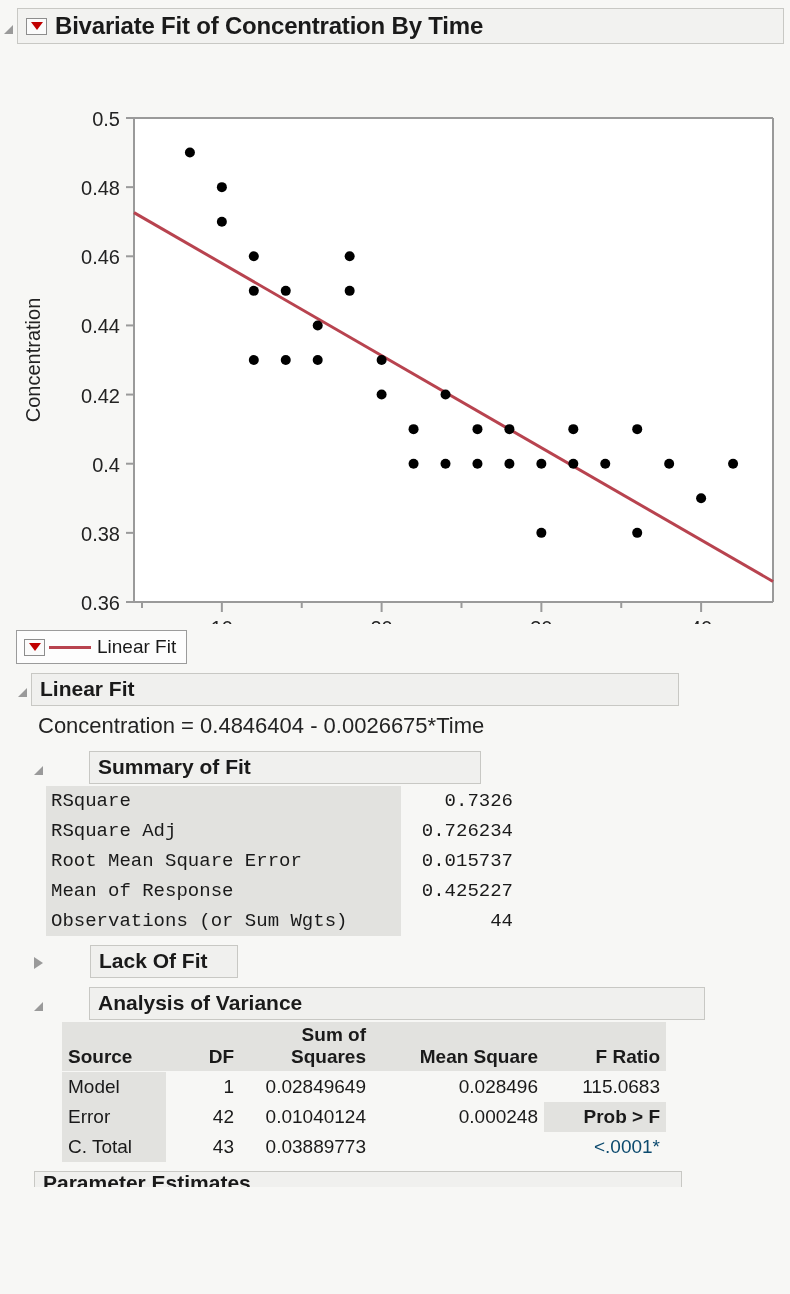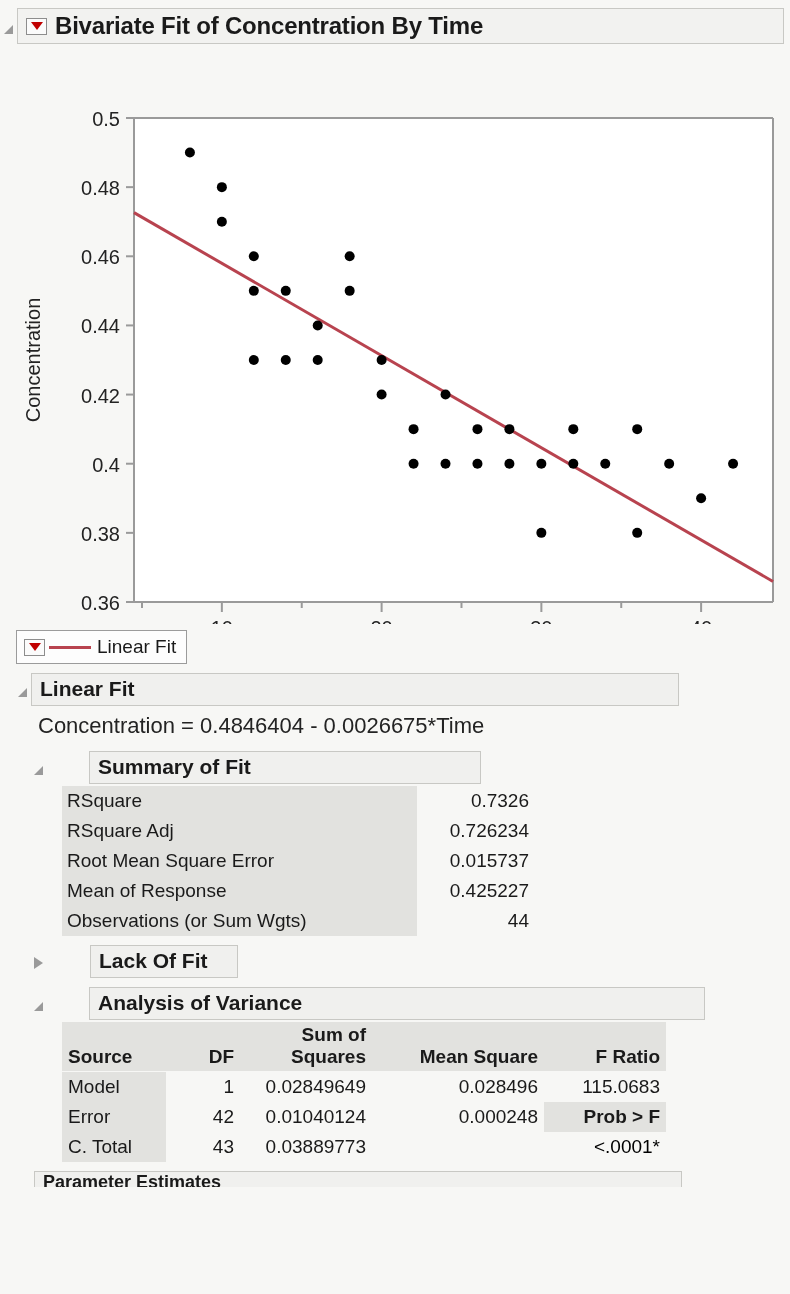--- a/index.html
+++ b/index.html
@@ -135,24 +135,25 @@
 
   .equation {
     font-size: 22px;
     padding: 7px 0 3px 38px;
     color: #232323;
     white-space: nowrap;
   }
 
   
   .sof {
-    margin-left: 62px;
+    margin-left: 46px;
     margin-top: 2px;
     border-collapse: collapse;
     font-size: 19px;
+    font-family: Liberation Mono, monospace;
   }
   .sof td { padding: 2px 0 3px 0; height: 25px; }
   .sof td.lbl {
     background: #e2e2df;
     padding-left: 5px;
     padding-right: 40px;
     width: 310px;
     white-space: nowrap;
   }
   .sof td.val {
@@ -189,35 +190,35 @@
   }
   .anova td.src { background: #e2e2df; text-align: left; }
   .anova td.num { text-align: right; background: #f7f7f5; }
   .anova td.probhdr {
     text-align: right;
     font-weight: bold;
     background: #e2e2df;
   }
   .anova td.pval {
     text-align: right;
-    color: #000000;
+    color: #0c4a6e;
     background: #f7f7f5;
   }
 
   .clip-strip {
     margin-top: 9px;
     margin-left: 34px;
     width: 648px;
     height: 16px;
     background: #f0f0ee;
     border: 1px solid #c8c8c4;
     border-bottom: none;
     box-sizing: border-box;
     overflow: hidden;
-    font-size: 18px;
+    font-size: 21px;
     font-weight: bold;
     padding-left: 8px;
     line-height: 21px;
     color: #1a1a1a;
     white-space: nowrap;
   }
 </style>
 </head>
 <body>
 

